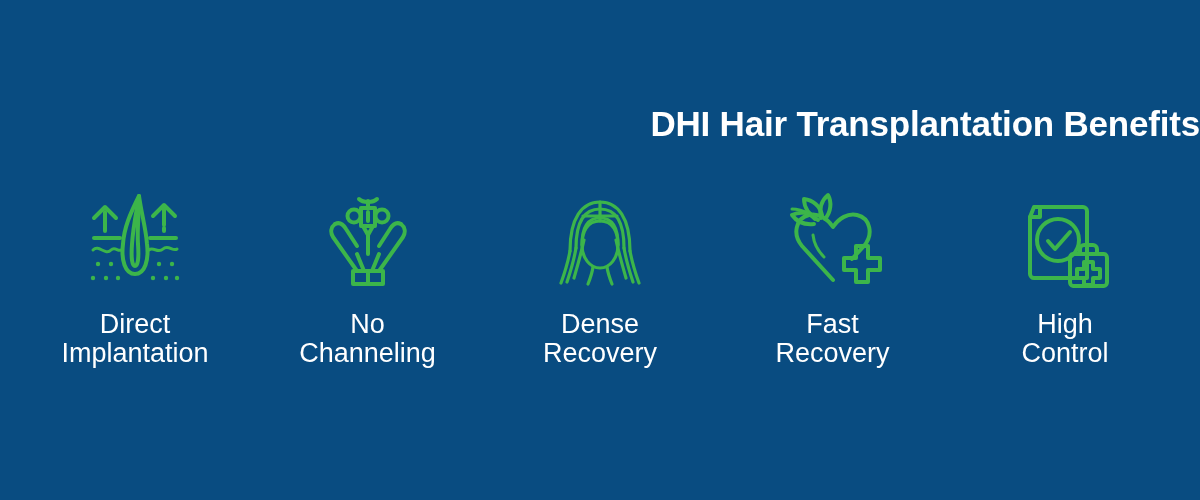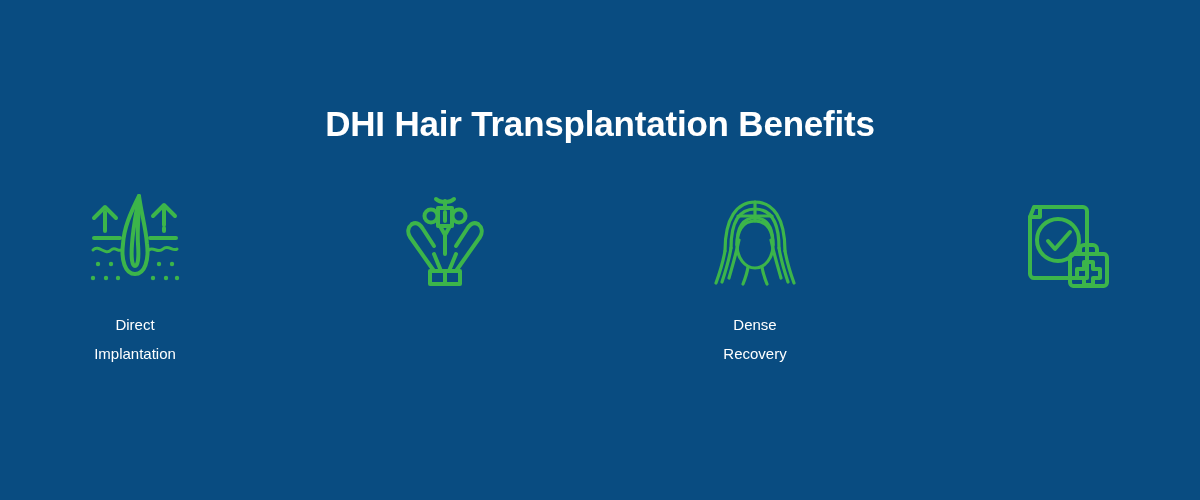--- a/index.html
+++ b/index.html
@@ -18,21 +18,21 @@
     width: 1200px;
     height: 500px;
     background: #094c81;
     box-sizing: border-box;
   }
   .title {
     position: absolute;
     top: 101px;
     left: 0;
     width: 1200px;
-    text-align: center;
+    text-align: right;
     font-size: 35px;
     font-weight: bold;
     color: #ffffff;
     letter-spacing: -0.2px;
     line-height: 46px;
     white-space: nowrap;
   }
   .benefits-row {
     position: absolute;
     top: 188px;
@@ -55,21 +55,21 @@
     display: block;
   }
   .benefit-icon svg {
     display: block;
     width: 110px;
     height: 110px;
   }
   .benefit-label {
     margin-top: 12px;
     text-align: center;
-    font-size: 15px;
+    font-size: 27px;
     line-height: 29px;
     color: #ffffff;
     font-weight: 400;
     white-space: pre-line;
   }
 </style>
 </head>
 <body>
 
 <div class="infographic">
@@ -135,20 +135,22 @@
           <path d="M22 36 C18 39 17 44 20 49 L44 83 L51 83 L44 66"></path>
           <path d="M22 36 C26 34 30 36 33 41 L44 58"></path>
 
           <path d="M88 36 C92 39 93 44 90 49 L66 83 L59 83 L66 66"></path>
           <path d="M88 36 C84 34 80 36 77 41 L66 58"></path>
 
           <path d="M40 83 H70 V96 H40 Z"></path>
           <path d="M55 83 V96"></path>
         </svg>
       </div>
+      <div class="benefit-label">No
+Channeling</div>
     </div>
 
     <div class="benefit-item">
       <div class="benefit-icon">
         <svg viewBox="0 0 110 110" fill="none" stroke="#3cb54a" stroke-width="3.2" stroke-linecap="round" stroke-linejoin="round">
 
           <path d="M55 33 C42 33 37 44 37 57 C37 70 45 80 55 80 C65 80 73 70 73 57 C73 44 68 33 55 33"></path>
 
           <path d="M37 57 C37 38 43 30 55 30 C67 30 73 38 73 57"></path>
 
@@ -169,35 +171,57 @@
           <path d="M38 28 H72"></path>
 
           <path d="M48 79 C47 86 45 91 43 96"></path>
           <path d="M62 79 C63 86 65 91 67 96"></path>
         </svg>
       </div>
       <div class="benefit-label">Dense
 Recovery</div>
     </div>
 
+    <div class="benefit-item">
+      <div class="benefit-icon">
+        <svg viewBox="0 0 110 110" fill="none" stroke="#3cb54a" stroke-width="4" stroke-linecap="round" stroke-linejoin="round">
+
+          <path d="M55 92 L24 58 C14 46 18 30 31 27 C40 25 49 30 55 39 C61 30 70 25 79 27 C92 30 96 46 86 58 L74 71"></path>
+
+          <path d="M43 30 C41 20 44 12 50 7 C54 14 53 24 47 31"></path>
+          <path d="M40 32 C31 27 26 19 26 11 C35 12 42 18 44 27"></path>
+          <path d="M36 36 C27 37 19 34 14 27 C22 23 31 24 37 31"></path>
+
+          <path d="M33 26 C26 23 20 21 14 21" stroke-width="3"></path>
+
+          <path d="M35 47 C36 56 40 63 46 69" stroke-width="3"></path>
+
+          <path d="M78 58 H90 V70 H102 V82 H90 V94 H78 V82 H66 V70 H78 Z"></path>
+        </svg>
+      </div>
+      <div class="benefit-label">Fast
+Recovery</div>
+    </div>
 
     <div class="benefit-item">
       <div class="benefit-icon">
         <svg viewBox="0 0 110 110" fill="none" stroke="#3cb54a" stroke-width="4" stroke-linecap="round" stroke-linejoin="round">
 
           <path d="M24 19 H73 C75 19 77 21 77 23 V90 H24 C22 90 20 88 20 86 V29 Z"></path>
           <path d="M20 29 H30 V19"></path>
 
           <circle cx="48" cy="52" r="21"></circle>
           <path d="M38 53 L45 61 L60 44"></path>
 
           <path d="M70 66 V61 C70 59 72 57 74 57 H83 C85 57 87 59 87 61 V66"></path>
 
           <path d="M63 66 H94 C96 66 97 68 97 70 V94 C97 96 96 98 94 98 H63 C61 98 60 96 60 94 V70 C60 68 61 66 63 66 Z"></path>
 
           <path d="M74 74 H83 V81 H90 V90 H83 V97 H74 V90 H67 V81 H74 Z"></path>
         </svg>
       </div>
+      <div class="benefit-label">High
+Control</div>
     </div>
 
 
   </div>
 </div>
 
 </body></html>

